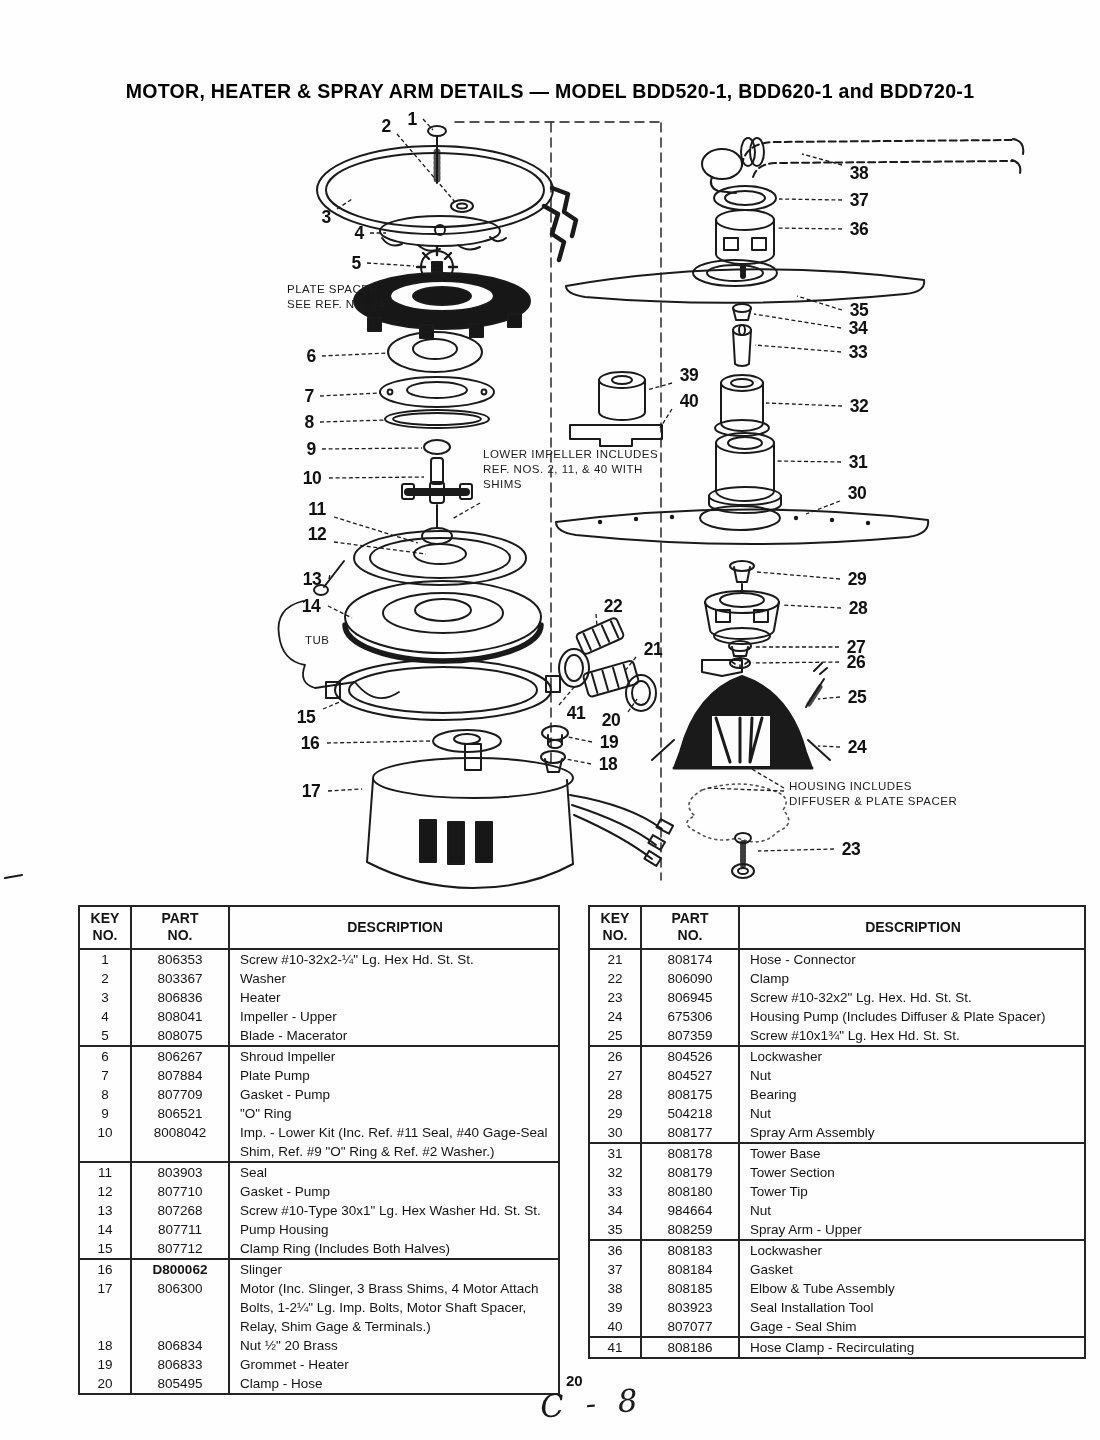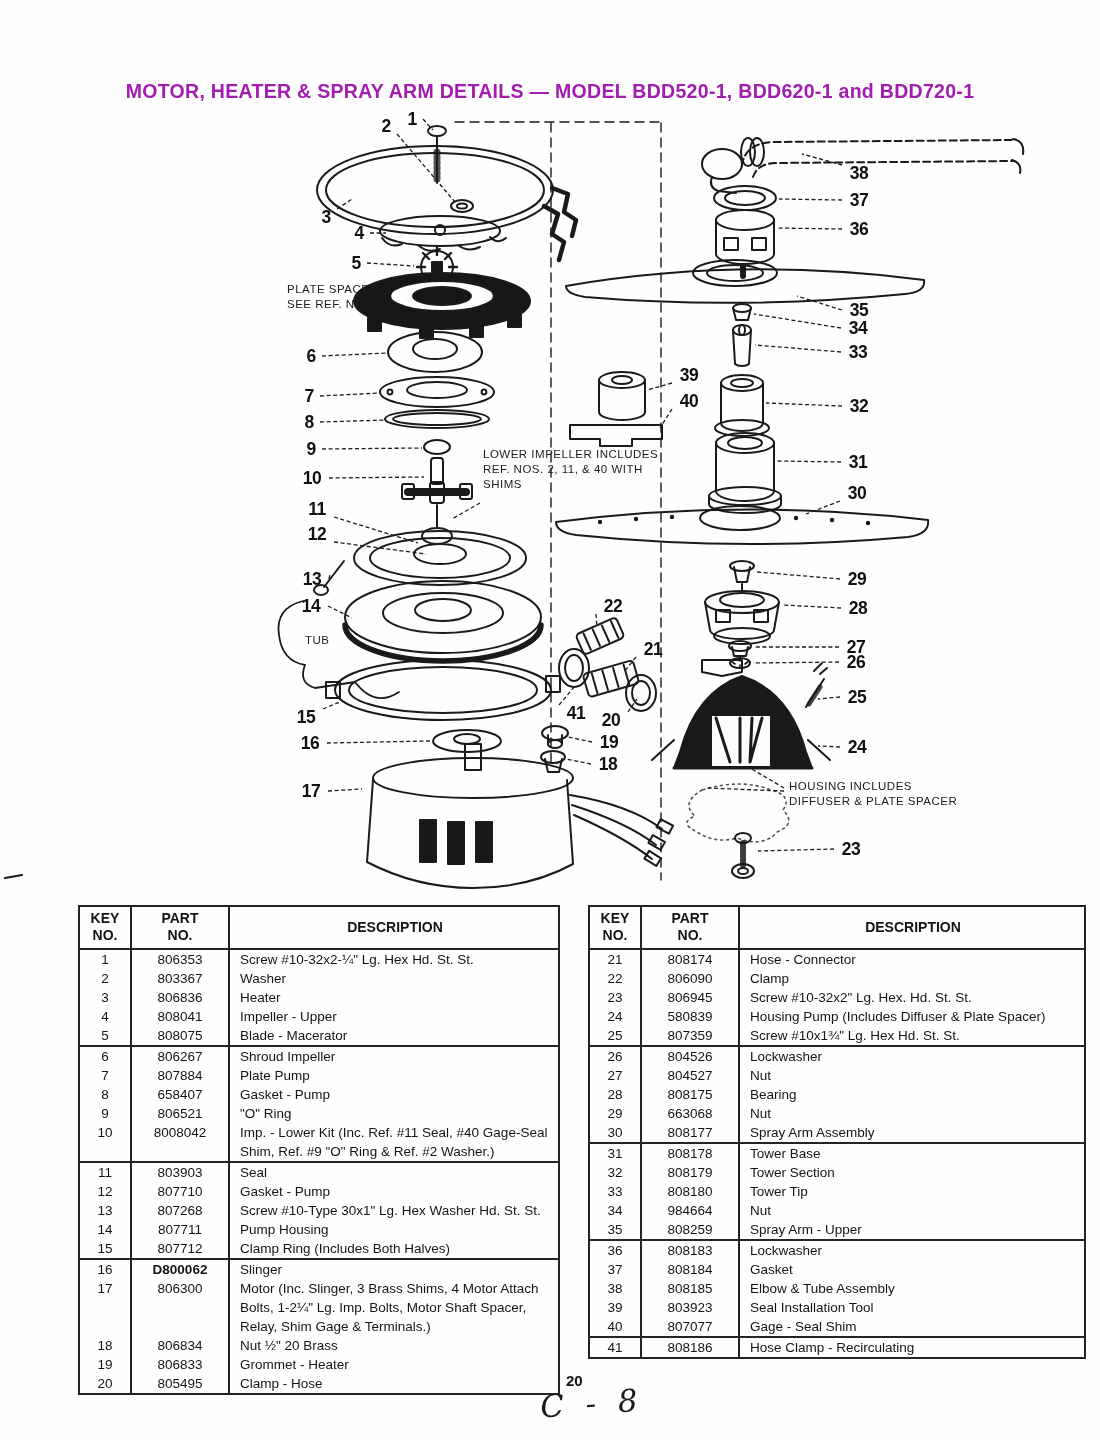--- a/index.html
+++ b/index.html
@@ -4,21 +4,21 @@
 <style>
   html,body { margin:0; padding:0; background:#e8e8e8; }
   .page {
     position:relative; width:1100px; height:1440px; margin:0 auto;
     background:#fefefe; color:#161616; overflow:hidden;
     font-family:"Liberation Sans", sans-serif;
   }
   .page-title {
     position:absolute; top:80px; left:0; right:0; margin:0;
     text-align:center; font-size:19.5px; font-weight:800; letter-spacing:.3px;
-    color:#a21caf;
+    color:#000000;
   }
   #diagram-svg { position:absolute; top:0; left:0; }
   .callout {
     font-family:"Liberation Sans", sans-serif; font-size:17.5px; font-weight:bold;
     fill:#111; text-anchor:middle; dominant-baseline:central; letter-spacing:-.5px;
   }
   .anno {
     font-family:"Liberation Sans", sans-serif; font-size:11.5px; fill:#1c1c1c;
     letter-spacing:.5px;
   }
@@ -431,21 +431,21 @@
             <td class="c-part">806267</td>
             <td class="c-desc">Shroud Impeller</td>
           </tr>
           <tr>
             <td class="c-key">7</td>
             <td class="c-part">807884</td>
             <td class="c-desc">Plate Pump</td>
           </tr>
           <tr>
             <td class="c-key">8</td>
-            <td class="c-part">658407</td>
+            <td class="c-part">807709</td>
             <td class="c-desc">Gasket - Pump</td>
           </tr>
           <tr>
             <td class="c-key">9</td>
             <td class="c-part">806521</td>
             <td class="c-desc">"O" Ring</td>
           </tr>
           <tr>
             <td class="c-key">10</td>
             <td class="c-part">8008042</td>
@@ -533,21 +533,21 @@
             <td class="c-part">806090</td>
             <td class="c-desc">Clamp</td>
           </tr>
           <tr>
             <td class="c-key">23</td>
             <td class="c-part">806945</td>
             <td class="c-desc">Screw #10-32x2" Lg. Hex. Hd. St. St.</td>
           </tr>
           <tr>
             <td class="c-key">24</td>
-            <td class="c-part">580839</td>
+            <td class="c-part">675306</td>
             <td class="c-desc">Housing Pump (Includes Diffuser &amp; Plate Spacer)</td>
           </tr>
           <tr>
             <td class="c-key">25</td>
             <td class="c-part">807359</td>
             <td class="c-desc">Screw #10x1¾" Lg. Hex Hd. St. St.</td>
           </tr>
           <tr class="group-start">
             <td class="c-key">26</td>
             <td class="c-part">804526</td>
@@ -558,21 +558,21 @@
             <td class="c-part">804527</td>
             <td class="c-desc">Nut</td>
           </tr>
           <tr>
             <td class="c-key">28</td>
             <td class="c-part">808175</td>
             <td class="c-desc">Bearing</td>
           </tr>
           <tr>
             <td class="c-key">29</td>
-            <td class="c-part">663068</td>
+            <td class="c-part">504218</td>
             <td class="c-desc">Nut</td>
           </tr>
           <tr>
             <td class="c-key">30</td>
             <td class="c-part">808177</td>
             <td class="c-desc">Spray Arm Assembly</td>
           </tr>
           <tr class="group-start">
             <td class="c-key">31</td>
             <td class="c-part">808178</td>

